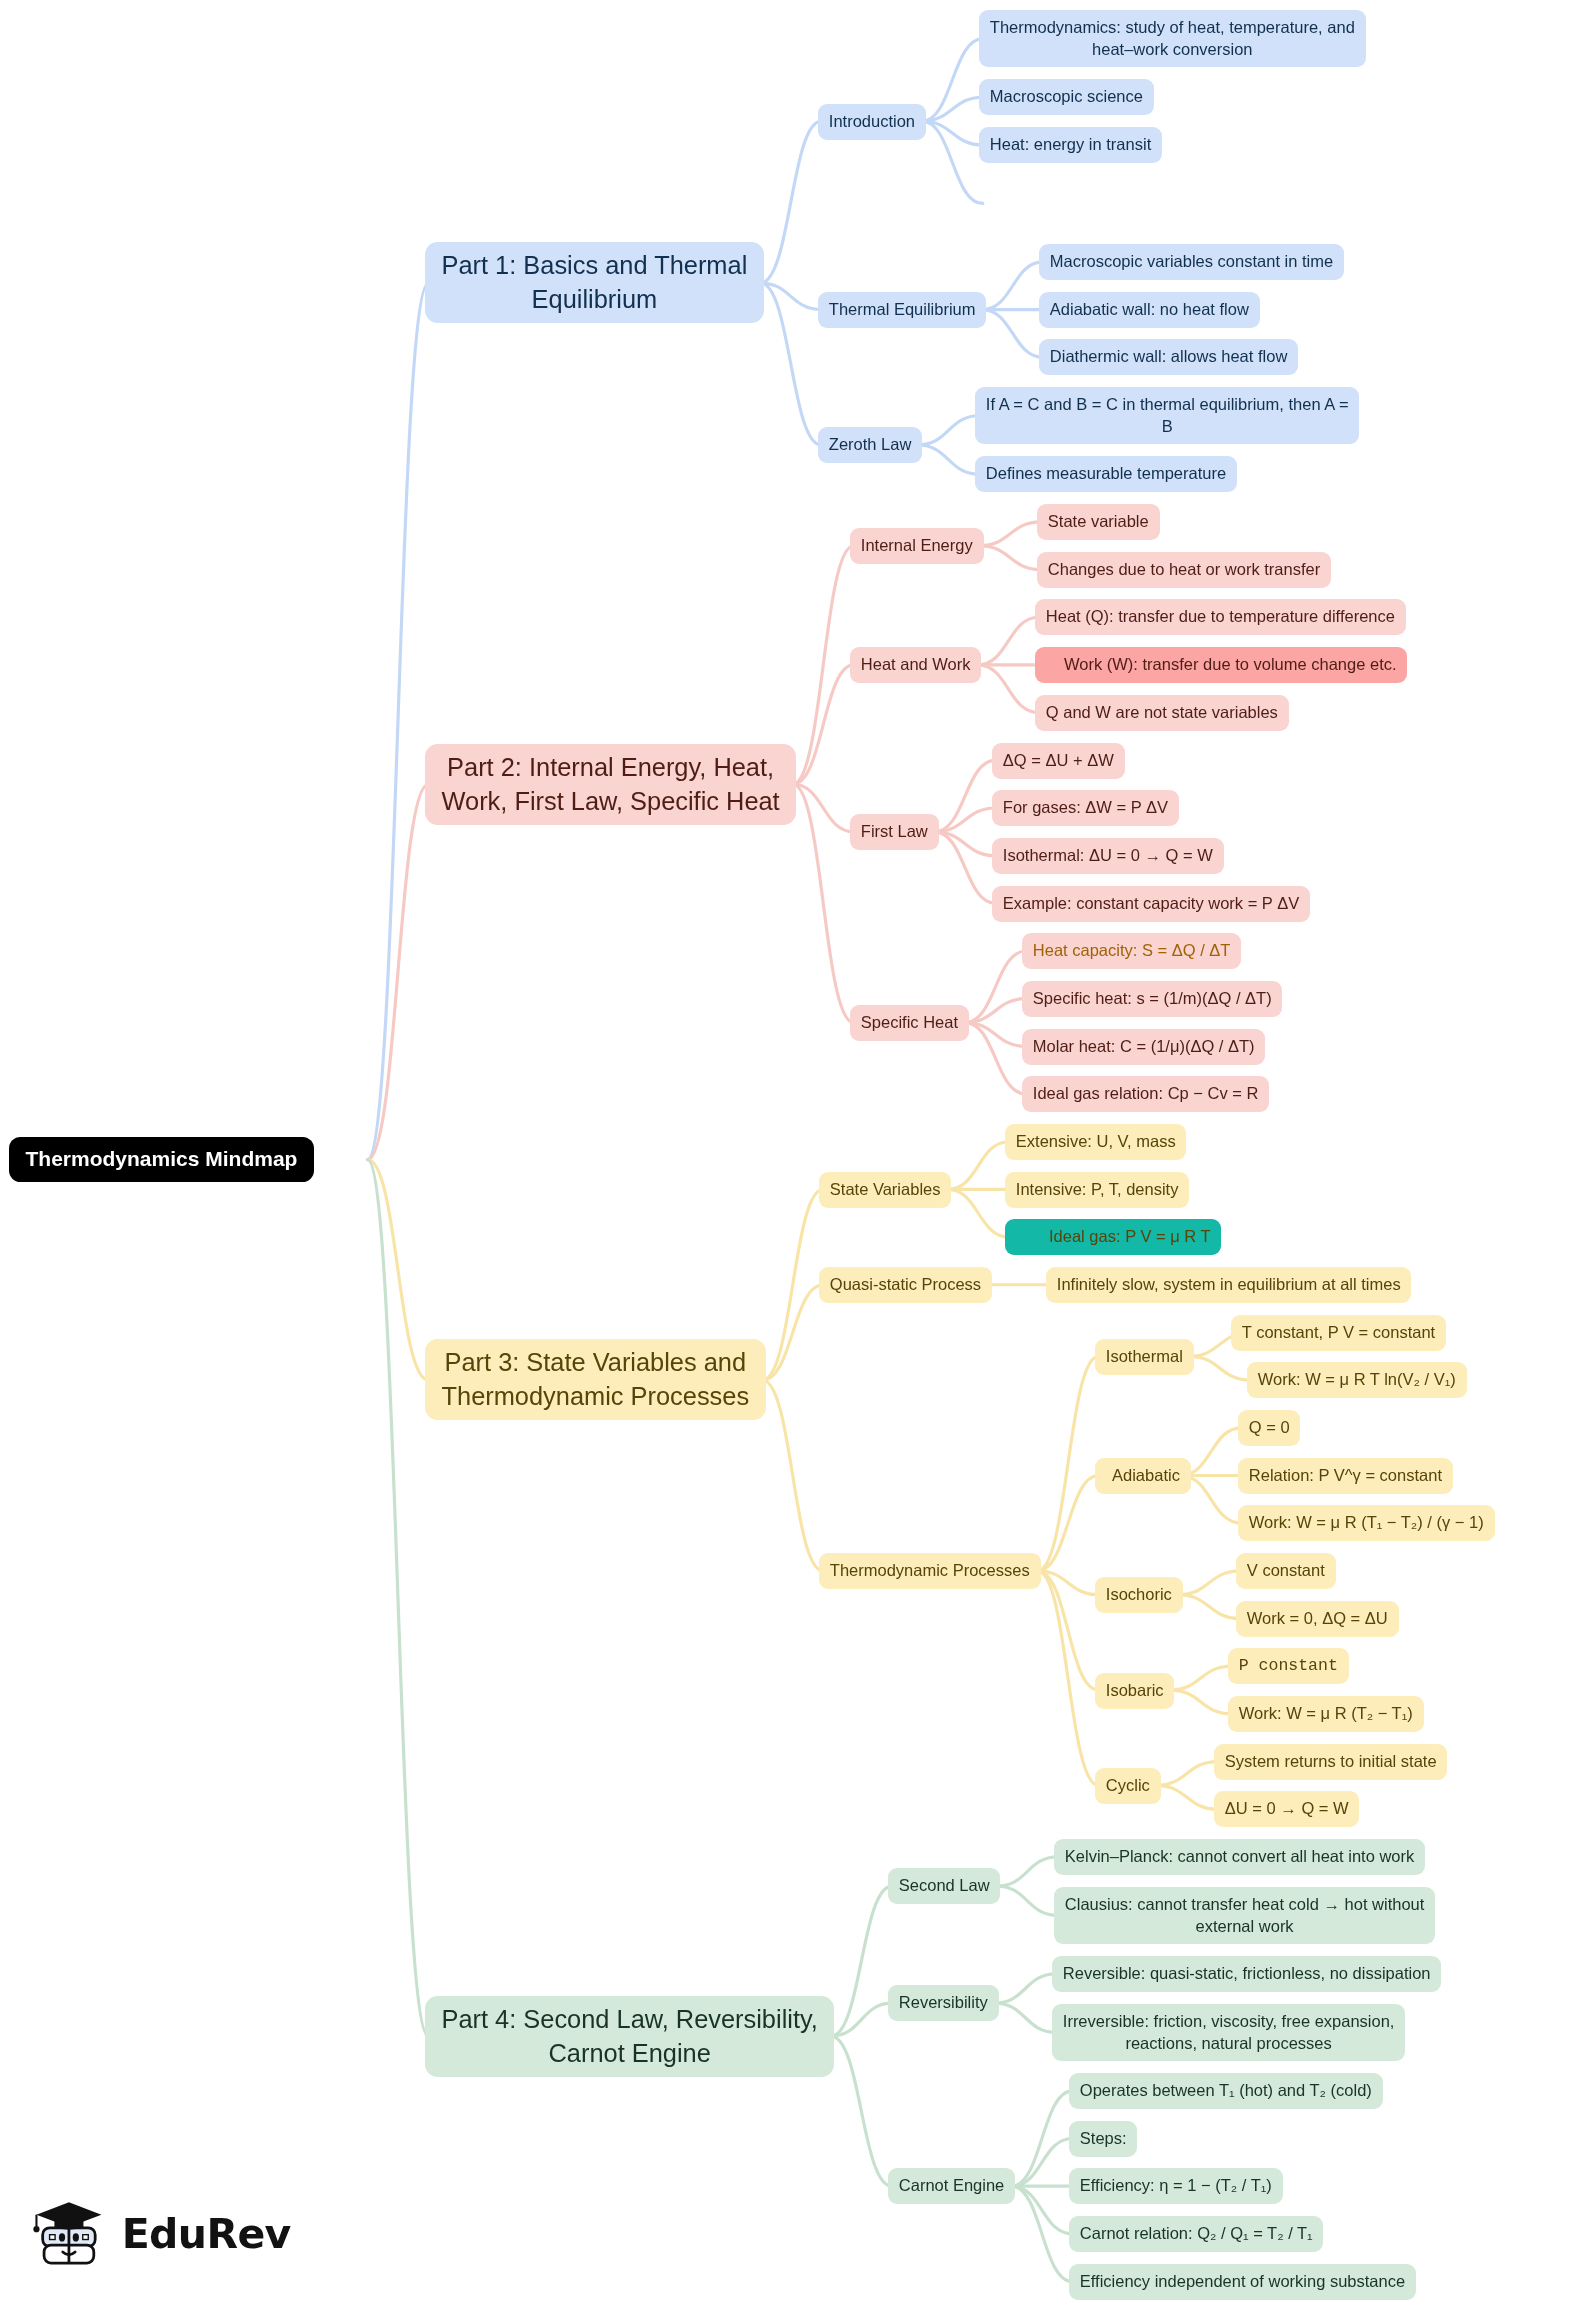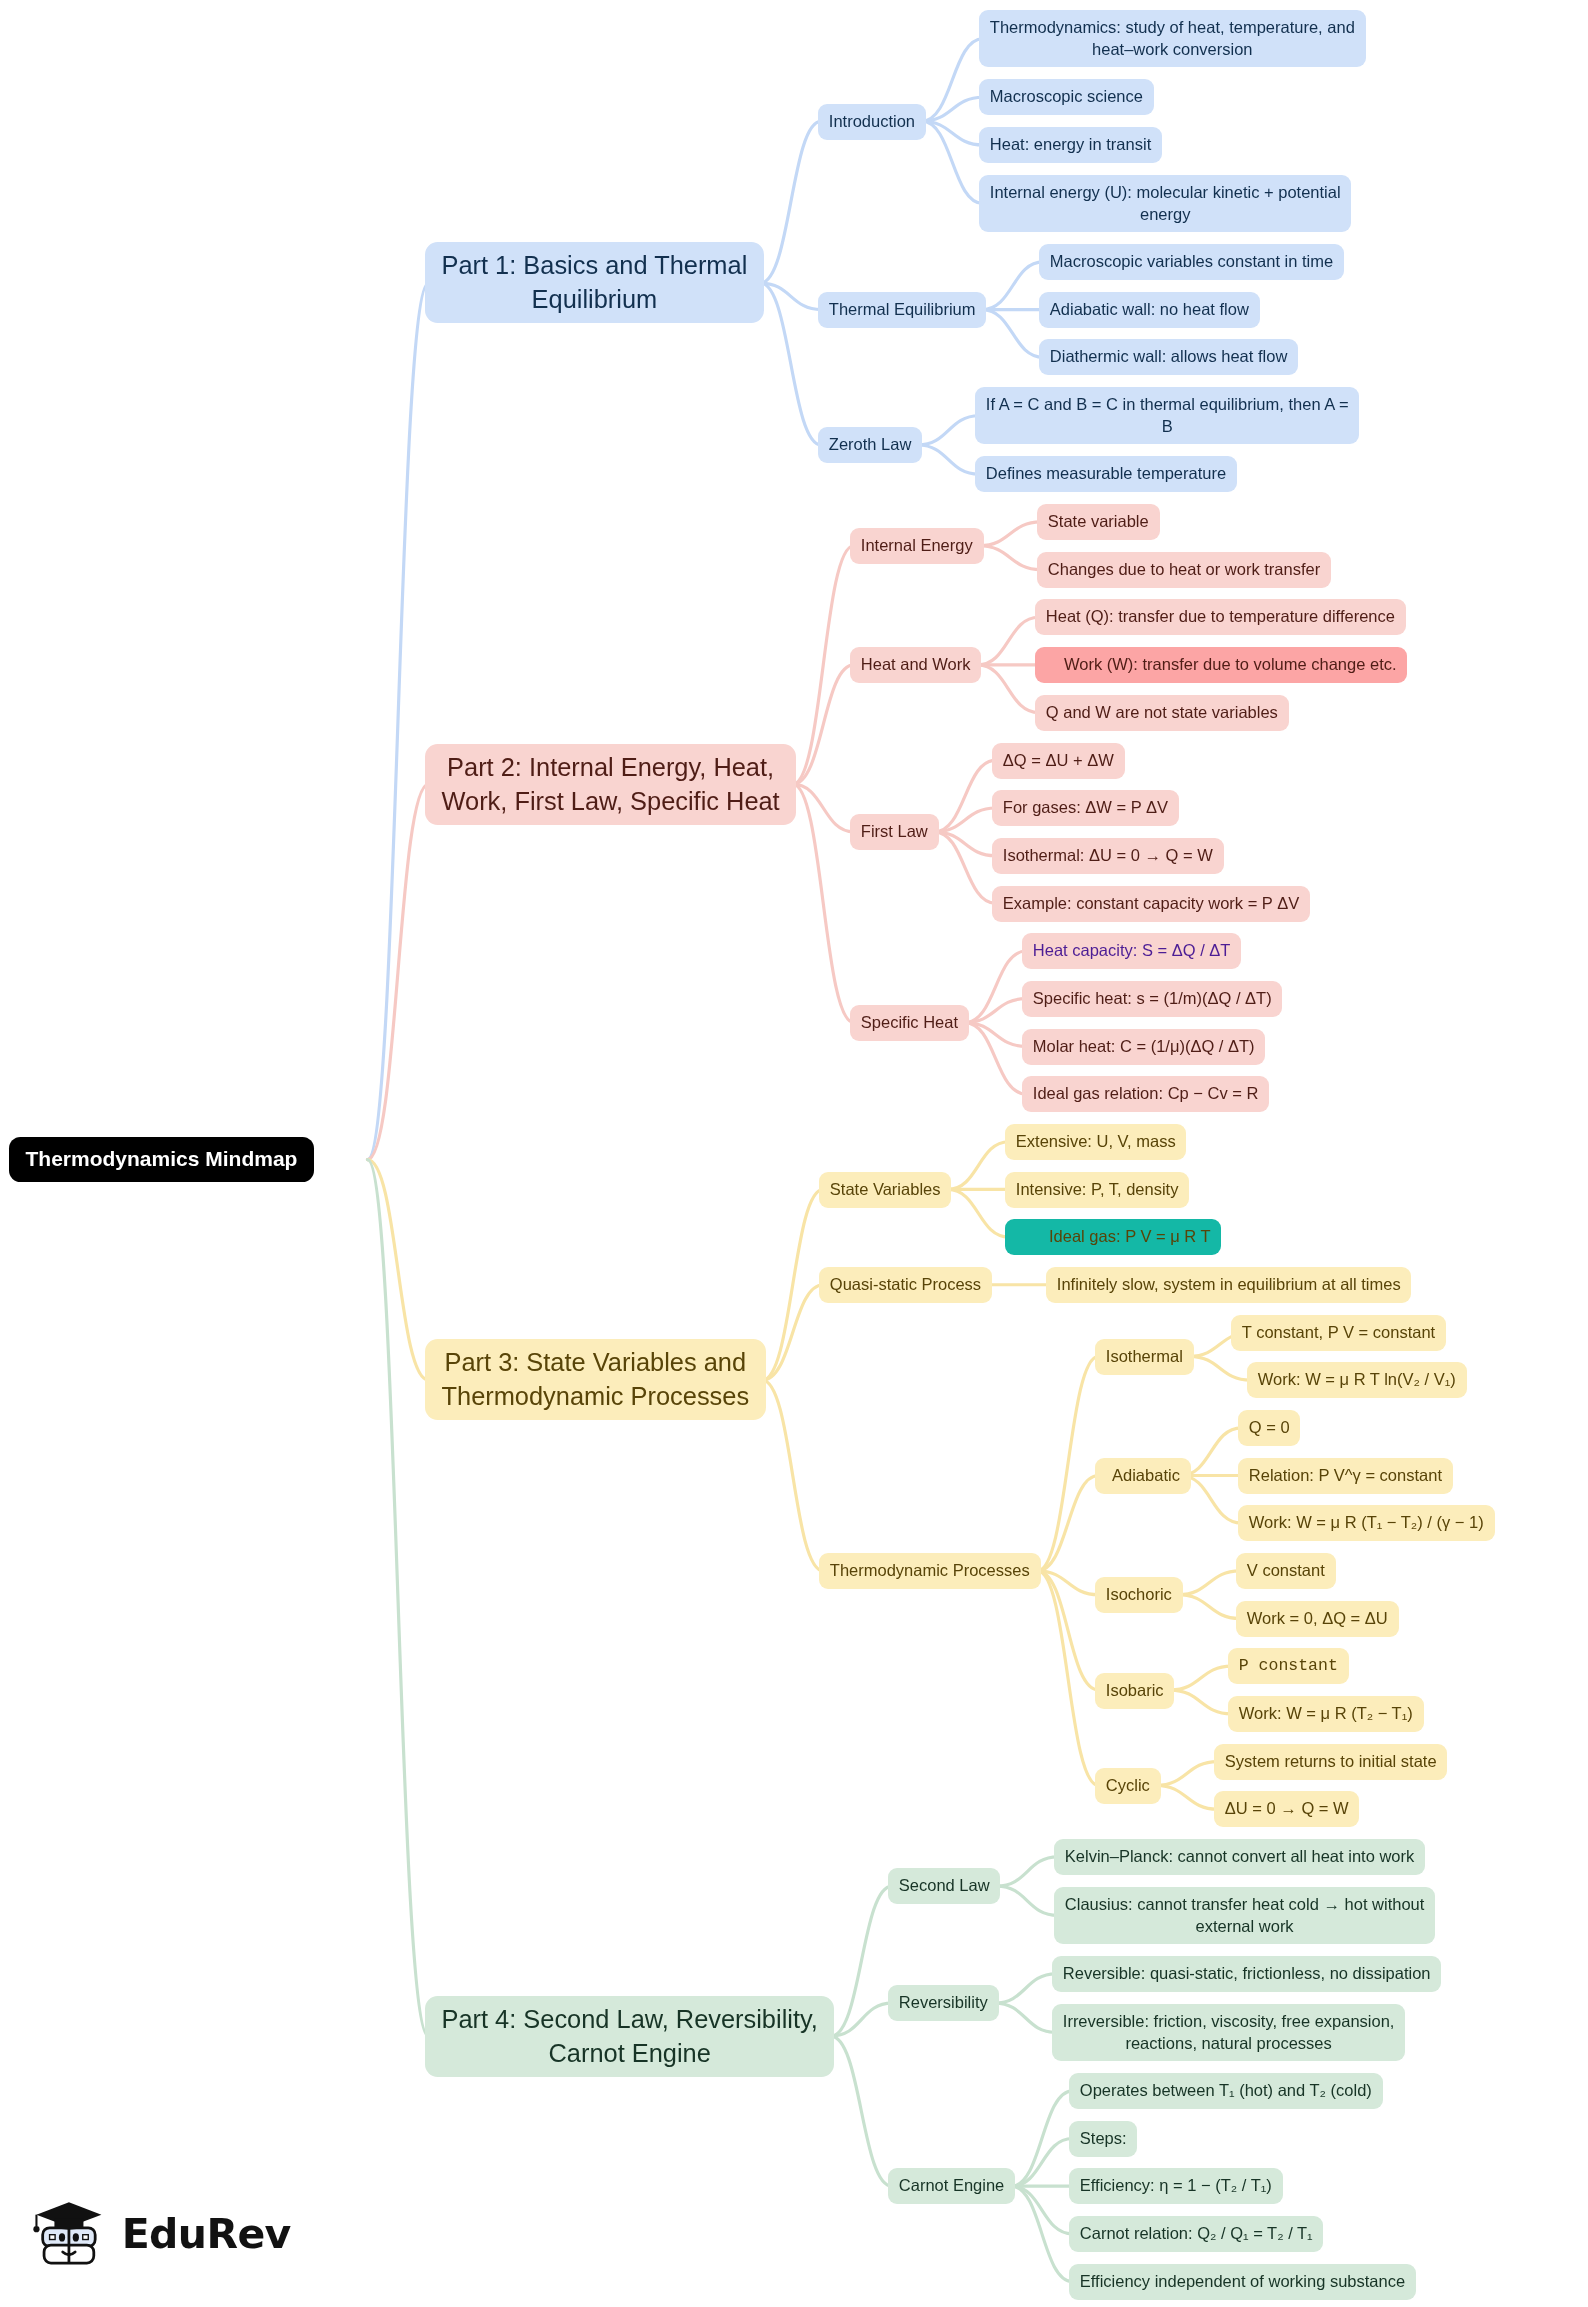--- a/index.html
+++ b/index.html
@@ -125,22 +125,20 @@
       <path d="M 1591 3439 C 1639 3439 1639 3589 1687 3589" fill="none" stroke="#c8e1cf" stroke-width="5" stroke-linecap="round"></path>
     </svg>
 <div class="node root" style="left: 9px; top: 1137px;">Thermodynamics Mindmap</div>
     <div class="node part" style="background: rgb(208, 225, 249); color: rgb(18, 48, 79); left: 425px; top: 242px;">Part 1: Basics and Thermal
 Equilibrium</div>
     <div class="node leaf" style="background: rgb(208, 225, 249); color: rgb(18, 48, 79); left: 818px; top: 104px;">Introduction</div>
     <div class="node leaf" style="background: rgb(208, 225, 249); color: rgb(18, 48, 79); left: 979px; top: 10.2px;">Thermodynamics: study of heat, temperature, and
 heat–work conversion</div>
     <div class="node leaf" style="background: rgb(208, 225, 249); color: rgb(18, 48, 79); left: 979px; top: 79px;">Macroscopic science</div>
     <div class="node leaf" style="background: rgb(208, 225, 249); color: rgb(18, 48, 79); left: 979px; top: 127px;">Heat: energy in transit</div>
-    <div class="node leaf" style="background: rgb(208, 225, 249); color: rgb(18, 48, 79); left: 979px; top: 175px;">Internal energy (U): molecular kinetic + potential
-energy</div>
     <div class="node leaf" style="background: rgb(208, 225, 249); color: rgb(18, 48, 79); left: 818px; top: 292px;">Thermal Equilibrium</div>
     <div class="node leaf" style="background: rgb(208, 225, 249); color: rgb(18, 48, 79); left: 1039px; top: 244px;">Macroscopic variables constant in time</div>
     <div class="node leaf" style="background: rgb(208, 225, 249); color: rgb(18, 48, 79); left: 1039px; top: 292px;">Adiabatic wall: no heat flow</div>
     <div class="node leaf" style="background: rgb(208, 225, 249); color: rgb(18, 48, 79); left: 1039px; top: 339px;">Diathermic wall: allows heat flow</div>
     <div class="node leaf" style="background: rgb(208, 225, 249); color: rgb(18, 48, 79); left: 818px; top: 427px;">Zeroth Law</div>
     <div class="node leaf" style="background: rgb(208, 225, 249); color: rgb(18, 48, 79); left: 975px; top: 387px;">If A = C and B = C in thermal equilibrium, then A =
 B</div>
     <div class="node leaf" style="background: rgb(208, 225, 249); color: rgb(18, 48, 79); left: 975px; top: 456px;">Defines measurable temperature</div>
     <div class="node part" style="background: rgb(249, 212, 208); color: rgb(79, 29, 22); left: 425px; top: 744px;">Part 2: Internal Energy, Heat,
 Work, First Law, Specific Heat</div>
@@ -150,21 +148,21 @@
     <div class="node leaf" style="background: rgb(249, 212, 208); color: rgb(79, 29, 22); left: 850px; top: 647px;">Heat and Work</div>
     <div class="node leaf" style="background: rgb(249, 212, 208); color: rgb(79, 29, 22); left: 1035px; top: 599px;">Heat (Q): transfer due to temperature difference</div>
     <div class="node leaf" style="background: #fca5a5; color: rgb(79, 29, 22); left: 1035px; top: 647px; padding-left: 29px;">Work (W): transfer due to volume change etc.</div>
     <div class="node leaf" style="background: rgb(249, 212, 208); color: rgb(79, 29, 22); left: 1035px; top: 695px;">Q and W are not state variables</div>
     <div class="node leaf" style="background: rgb(249, 212, 208); color: rgb(79, 29, 22); left: 850px; top: 814px;">First Law</div>
     <div class="node leaf" style="background: rgb(249, 212, 208); color: rgb(79, 29, 22); left: 992px; top: 743px;">ΔQ = ΔU + ΔW</div>
     <div class="node leaf" style="background: rgb(249, 212, 208); color: rgb(79, 29, 22); left: 992px; top: 790px;">For gases: ΔW = P ΔV</div>
     <div class="node leaf" style="background: rgb(249, 212, 208); color: rgb(79, 29, 22); left: 992px; top: 838px;">Isothermal: ΔU = 0 → Q = W</div>
     <div class="node leaf" style="background: rgb(249, 212, 208); color: rgb(79, 29, 22); left: 992px; top: 886px;">Example: constant capacity work = P ΔV</div>
     <div class="node leaf" style="background: rgb(249, 212, 208); color: rgb(79, 29, 22); left: 850px; top: 1005px;">Specific Heat</div>
-    <div class="node leaf" style="background: rgb(249, 212, 208); color: #4c1d95; left: 1022px; top: 933px;">Heat capacity: S = ΔQ / ΔT</div>
+    <div class="node leaf" style="background: rgb(249, 212, 208); color: #a16207; left: 1022px; top: 933px;">Heat capacity: S = ΔQ / ΔT</div>
     <div class="node leaf" style="background: rgb(249, 212, 208); color: rgb(79, 29, 22); left: 1022px; top: 981px;">Specific heat: s = (1/m)(ΔQ / ΔT)</div>
     <div class="node leaf" style="background: rgb(249, 212, 208); color: rgb(79, 29, 22); left: 1022px; top: 1029px;">Molar heat: C = (1/μ)(ΔQ / ΔT)</div>
     <div class="node leaf" style="background: rgb(249, 212, 208); color: rgb(79, 29, 22); left: 1022px; top: 1076px;">Ideal gas relation: Cp − Cv = R</div>
     <div class="node part" style="background: rgb(252, 237, 187); color: rgb(88, 68, 8); left: 425px; top: 1339px;">Part 3: State Variables and
 Thermodynamic Processes</div>
     <div class="node leaf" style="background: rgb(252, 237, 187); color: rgb(88, 68, 8); left: 819px; top: 1172px;">State Variables</div>
     <div class="node leaf" style="background: rgb(252, 237, 187); color: rgb(88, 68, 8); left: 1005px; top: 1124px;">Extensive: U, V, mass</div>
     <div class="node leaf" style="background: rgb(252, 237, 187); color: rgb(88, 68, 8); left: 1005px; top: 1172px;">Intensive: P, T, density</div>
     <div class="node leaf" style="background: #14b8a6; color: rgb(88, 68, 8); left: 1005px; top: 1219px; padding-left: 44px;">Ideal gas: P V = μ R T</div>
     <div class="node leaf" style="background: rgb(252, 237, 187); color: rgb(88, 68, 8); left: 819px; top: 1267px;">Quasi-static Process</div>

